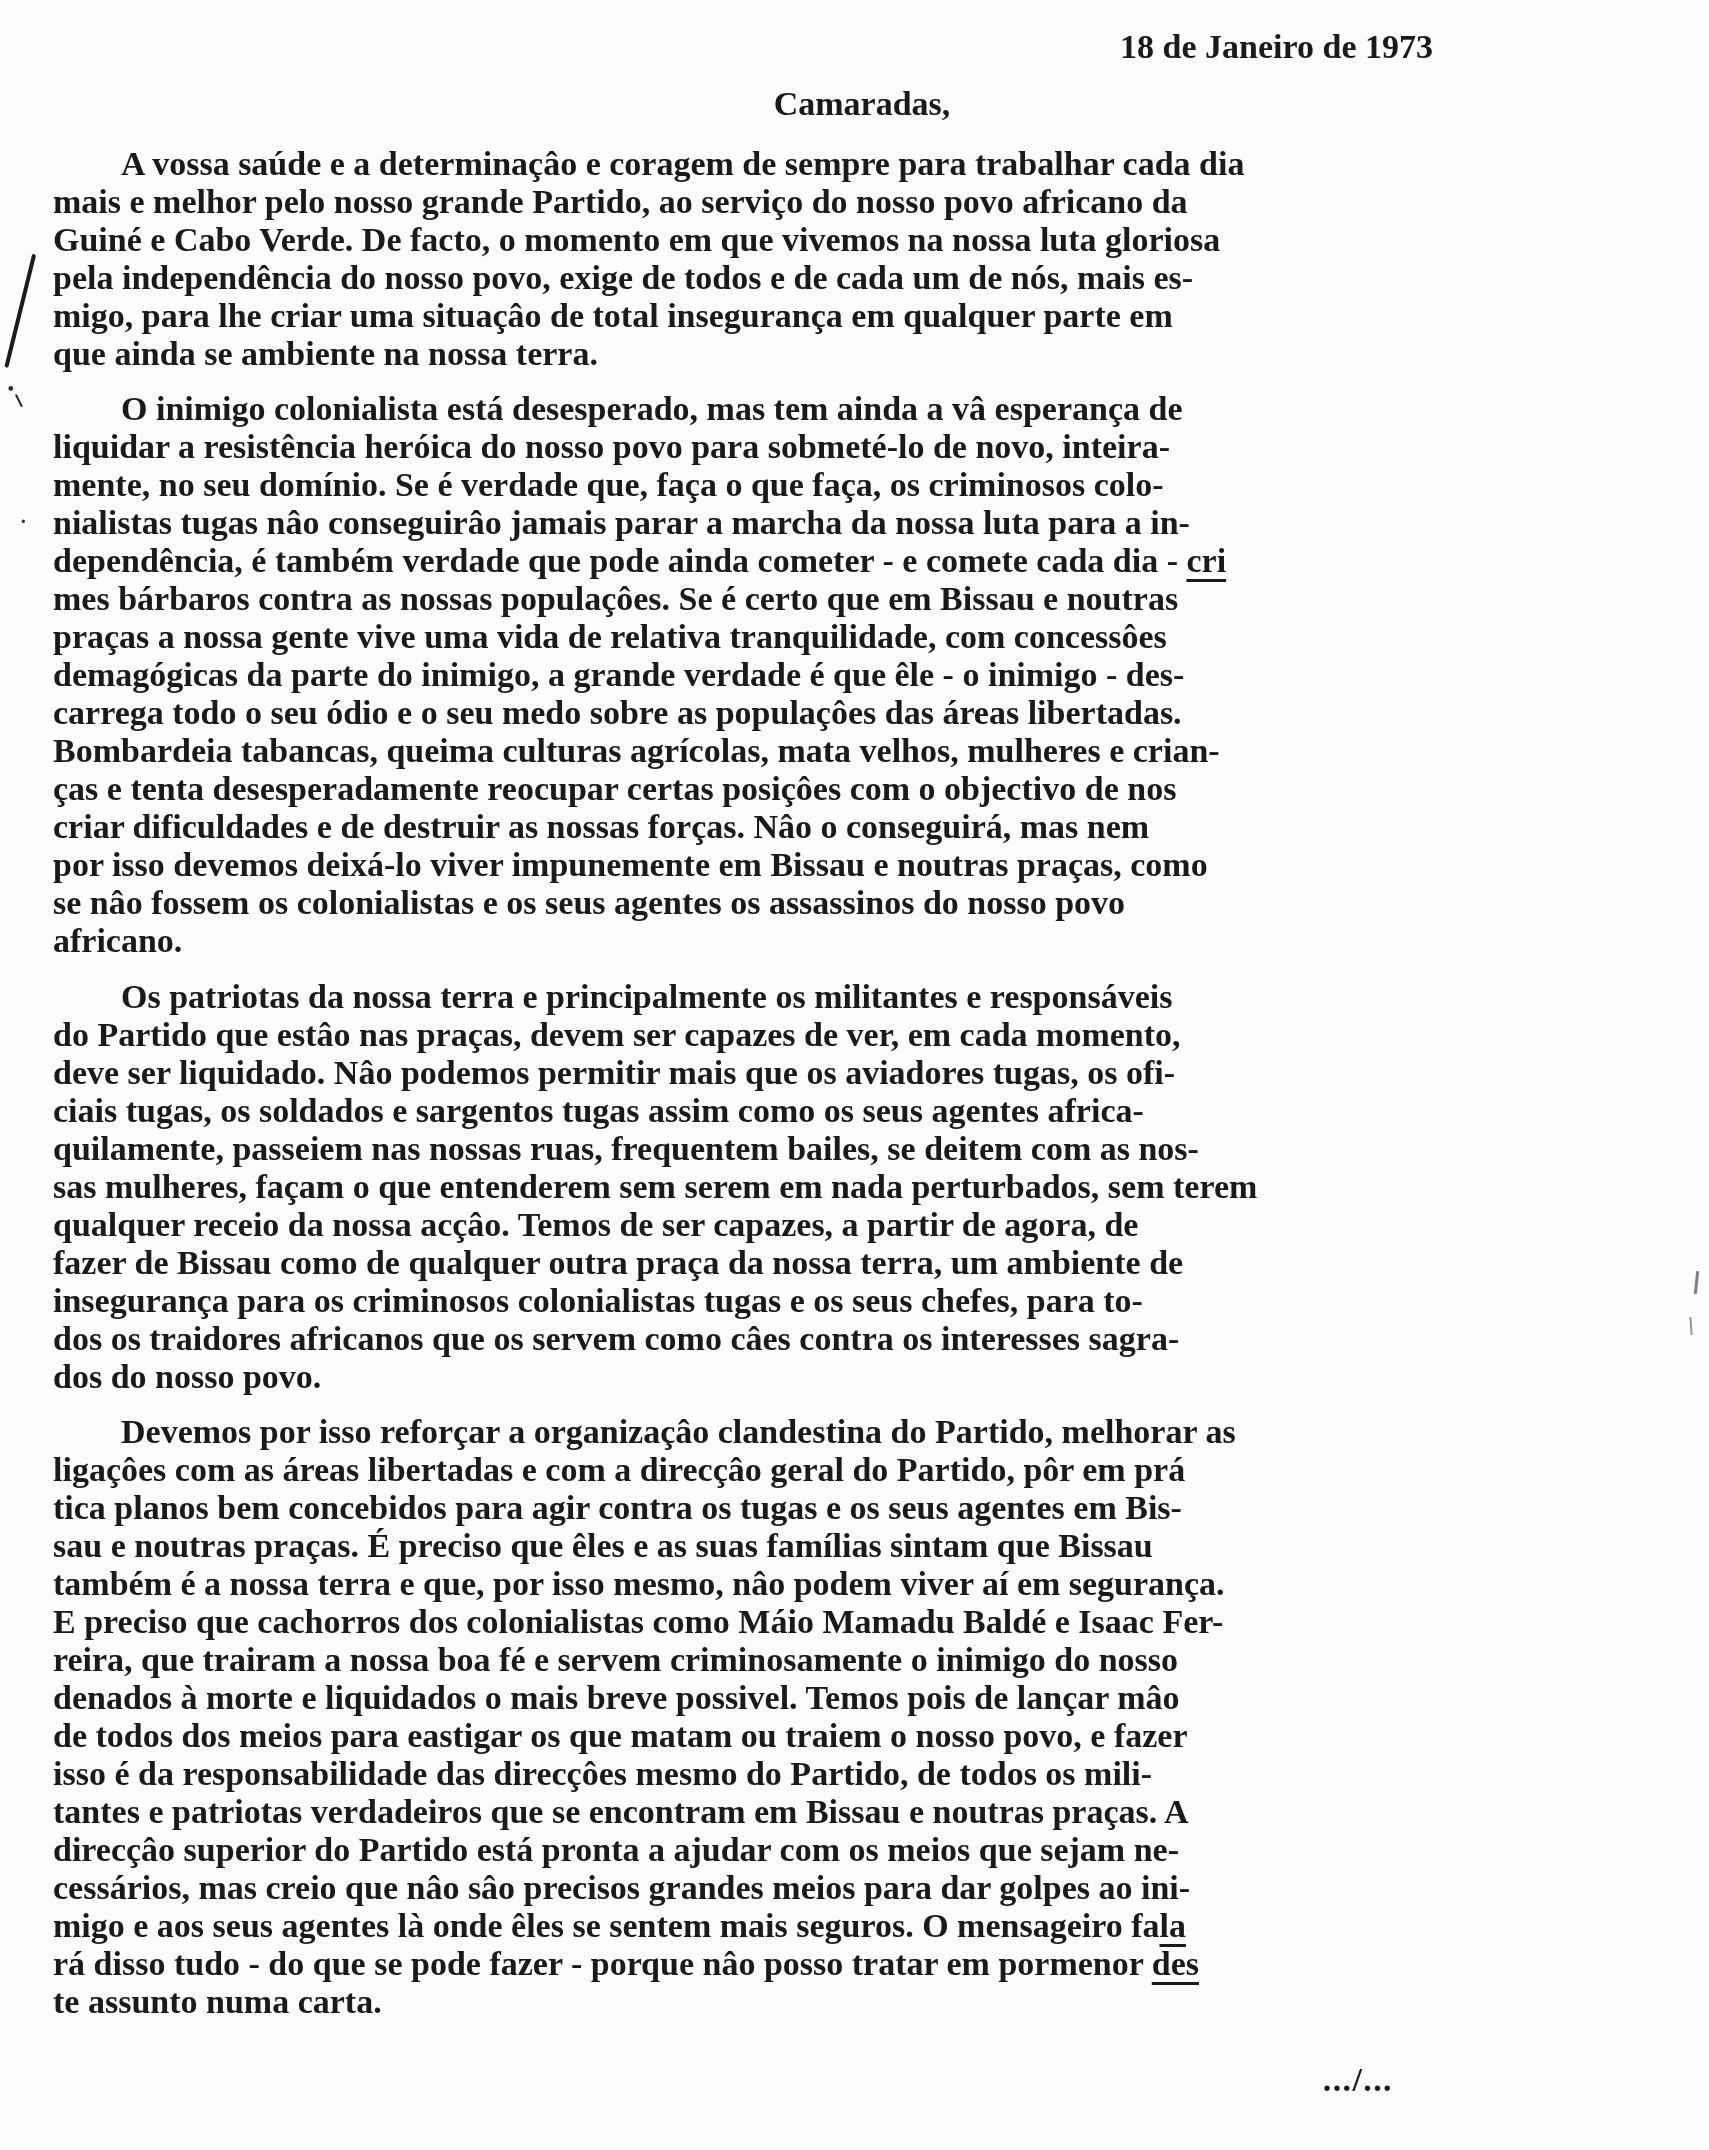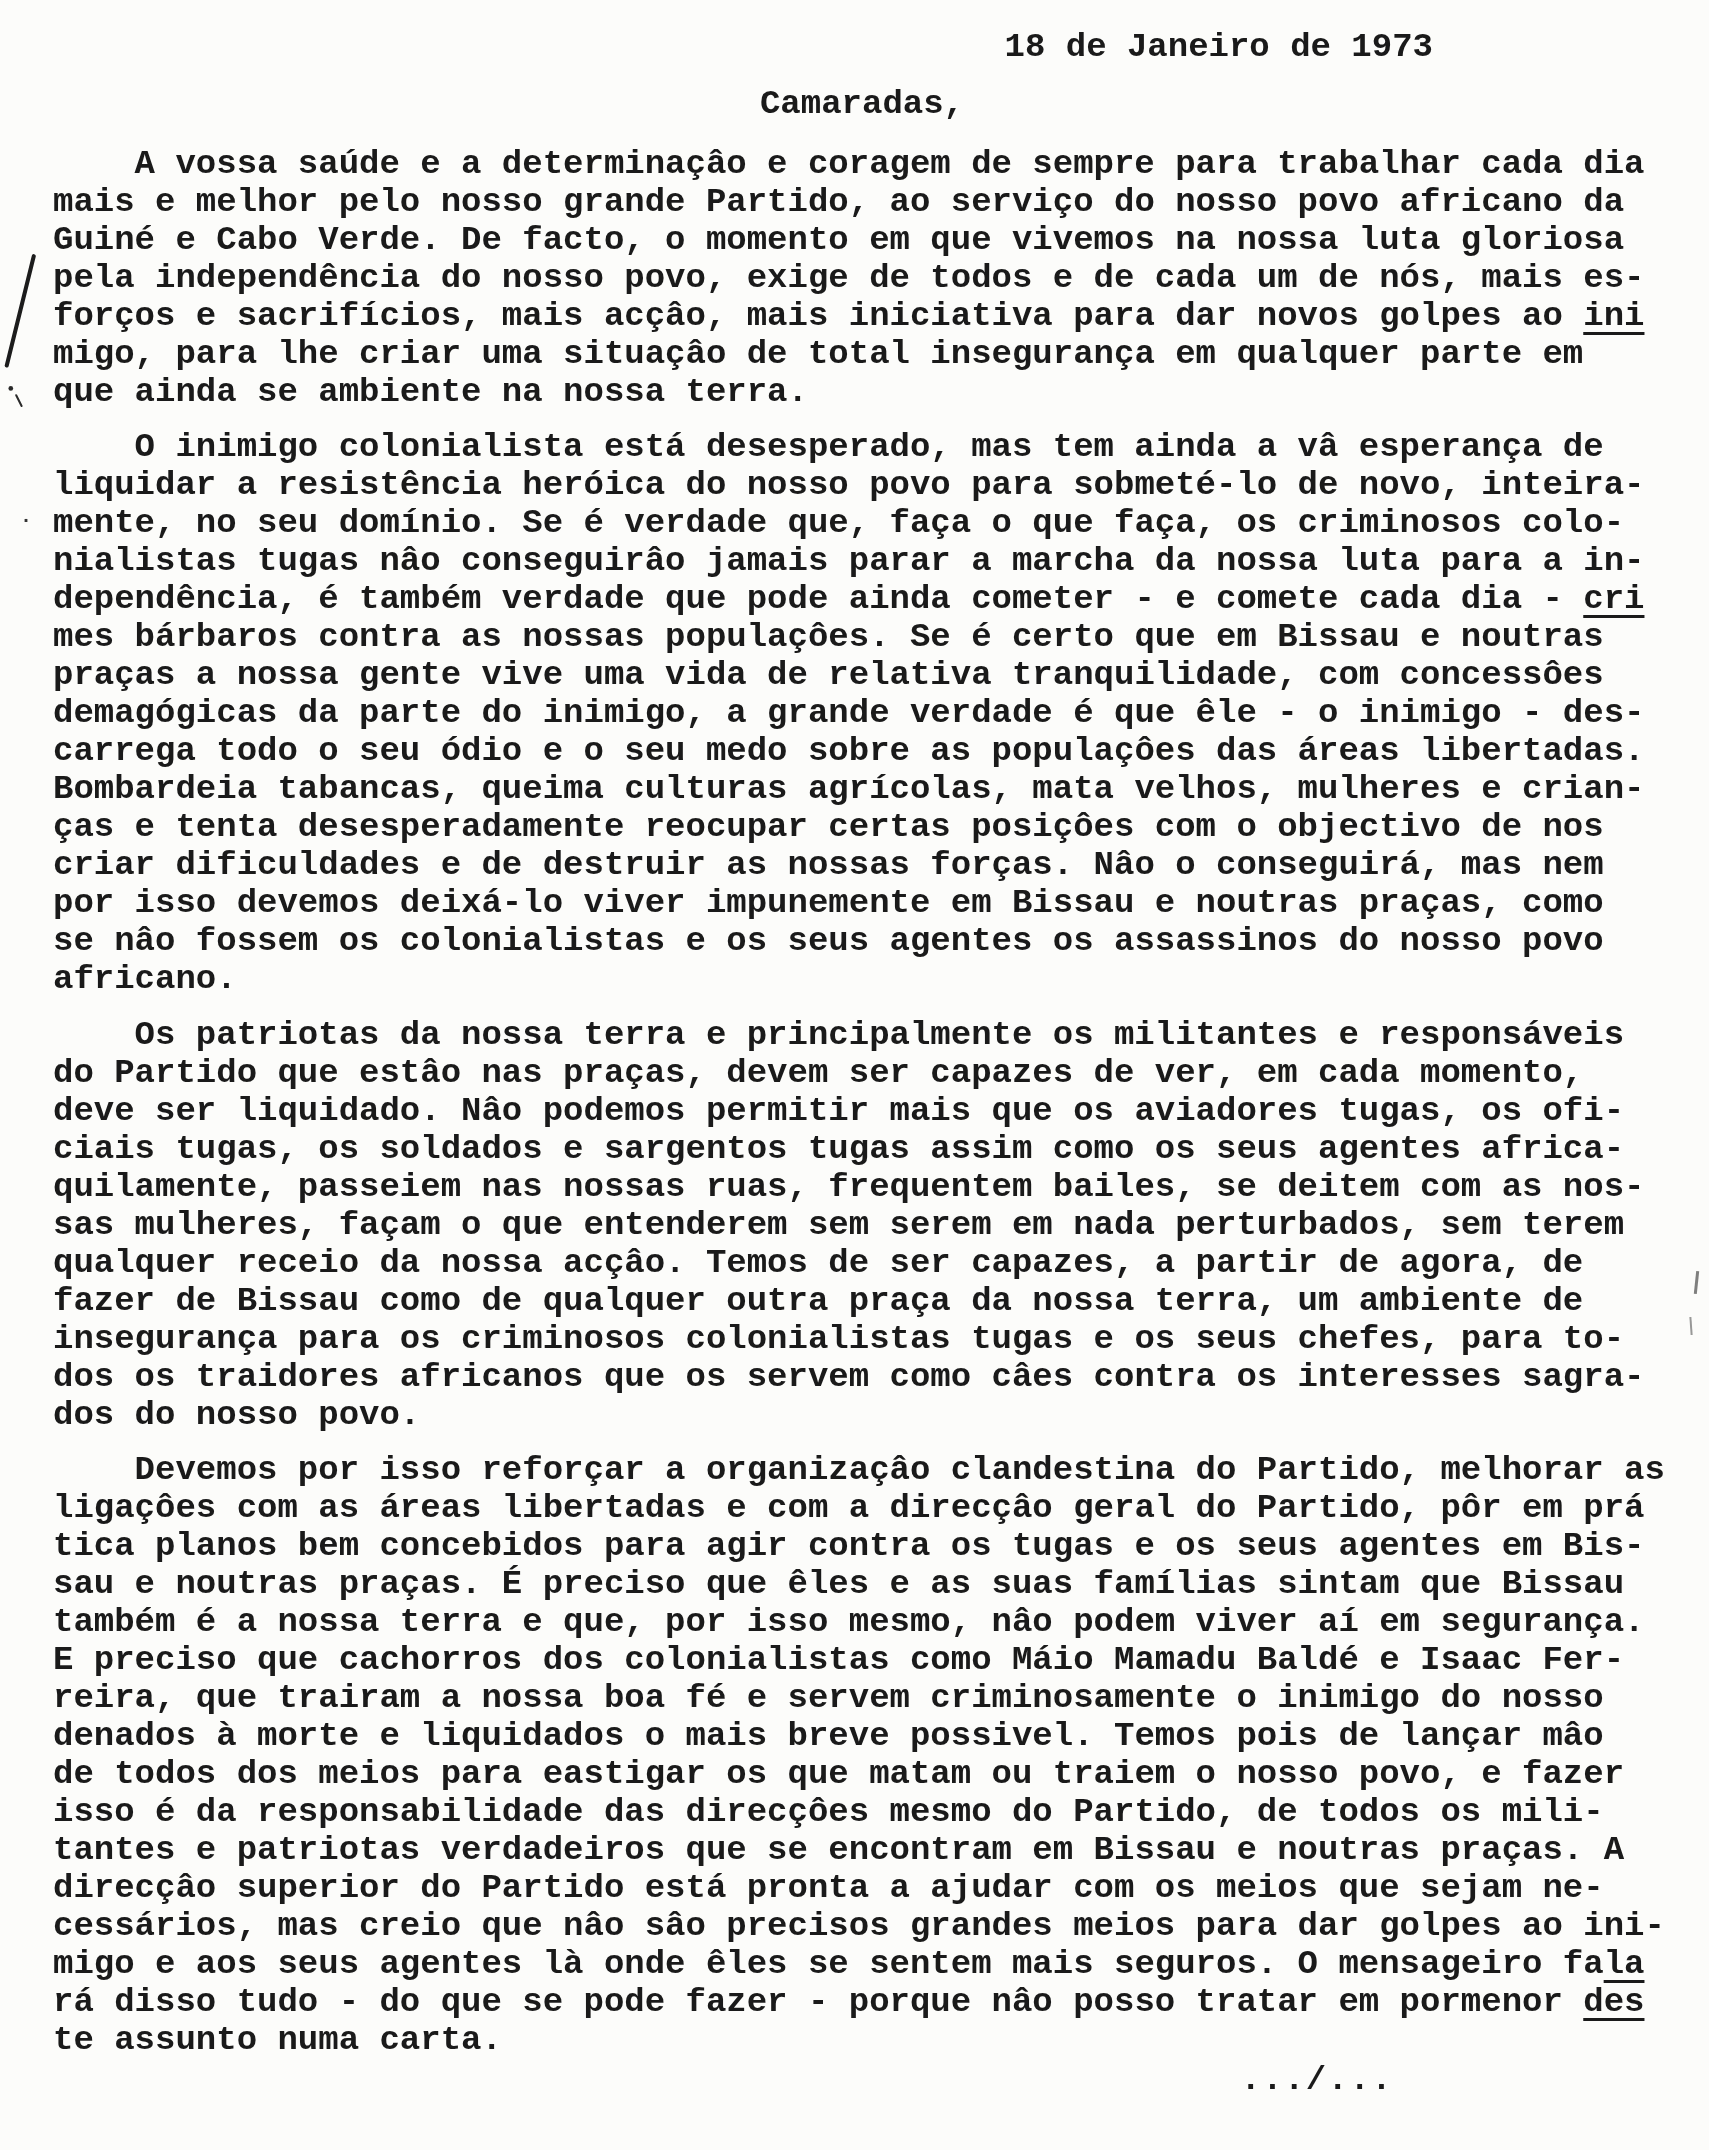--- a/index.html
+++ b/index.html
@@ -3,21 +3,21 @@
 <meta charset="utf-8">
 <style>
   html,body{margin:0;padding:0;background:#d9d9d6;}
   .page{
     position:relative;
     width:1710px;
     height:2151px;
     margin:0 auto;
     background:var(--paper,#fcfcfa);
     color:var(--ink,#1a1a1a);
-    font-family:Liberation Mono, monospace;
+    font-family:Liberation Serif, serif;
     font-weight:700;
     font-size:34px;
     line-height:38px;
     overflow:hidden;
     box-sizing:border-box;
     padding:28px 39px 0 53px;
   }
   .line, .date-line, .salutation-line, .cont-mark{
     white-space:pre;
   }
@@ -67,21 +67,20 @@
   <div class="date-line">18 de Janeiro de 1973</div>
 
   <div class="salutation-line">Camaradas,</div>
 
   <div>
       <div class="para">
         <div class="line">A vossa saúde e a determinaçâo e coragem de sempre para trabalhar cada dia</div>
         <div class="line">mais e melhor pelo nosso grande Partido, ao serviço do nosso povo africano da</div>
         <div class="line">Guiné e Cabo Verde. De facto, o momento em que vivemos na nossa luta gloriosa</div>
         <div class="line">pela independência do nosso povo, exige de todos e de cada um de nós, mais es-</div>
-        <div class="line">forços e sacrifícios, mais acçâo, mais iniciativa para dar novos golpes ao <span class="u">ini</span></div>
         <div class="line">migo, para lhe criar uma situaçâo de total insegurança em qualquer parte em</div>
         <div class="line">que ainda se ambiente na nossa terra.</div>
       </div>
       <div class="para">
         <div class="line">O inimigo colonialista está desesperado, mas tem ainda a vâ esperança de</div>
         <div class="line">liquidar a resistência heróica do nosso povo para sobmeté-lo de novo, inteira-</div>
         <div class="line">mente, no seu domínio. Se é verdade que, faça o que faça, os criminosos colo-</div>
         <div class="line">nialistas tugas nâo conseguirâo jamais parar a marcha da nossa luta para a in-</div>
         <div class="line">dependência, é também verdade que pode ainda cometer - e comete cada dia - <span class="u">cri</span></div>
         <div class="line">mes bárbaros contra as nossas populaçôes. Se é certo que em Bissau e noutras</div>

